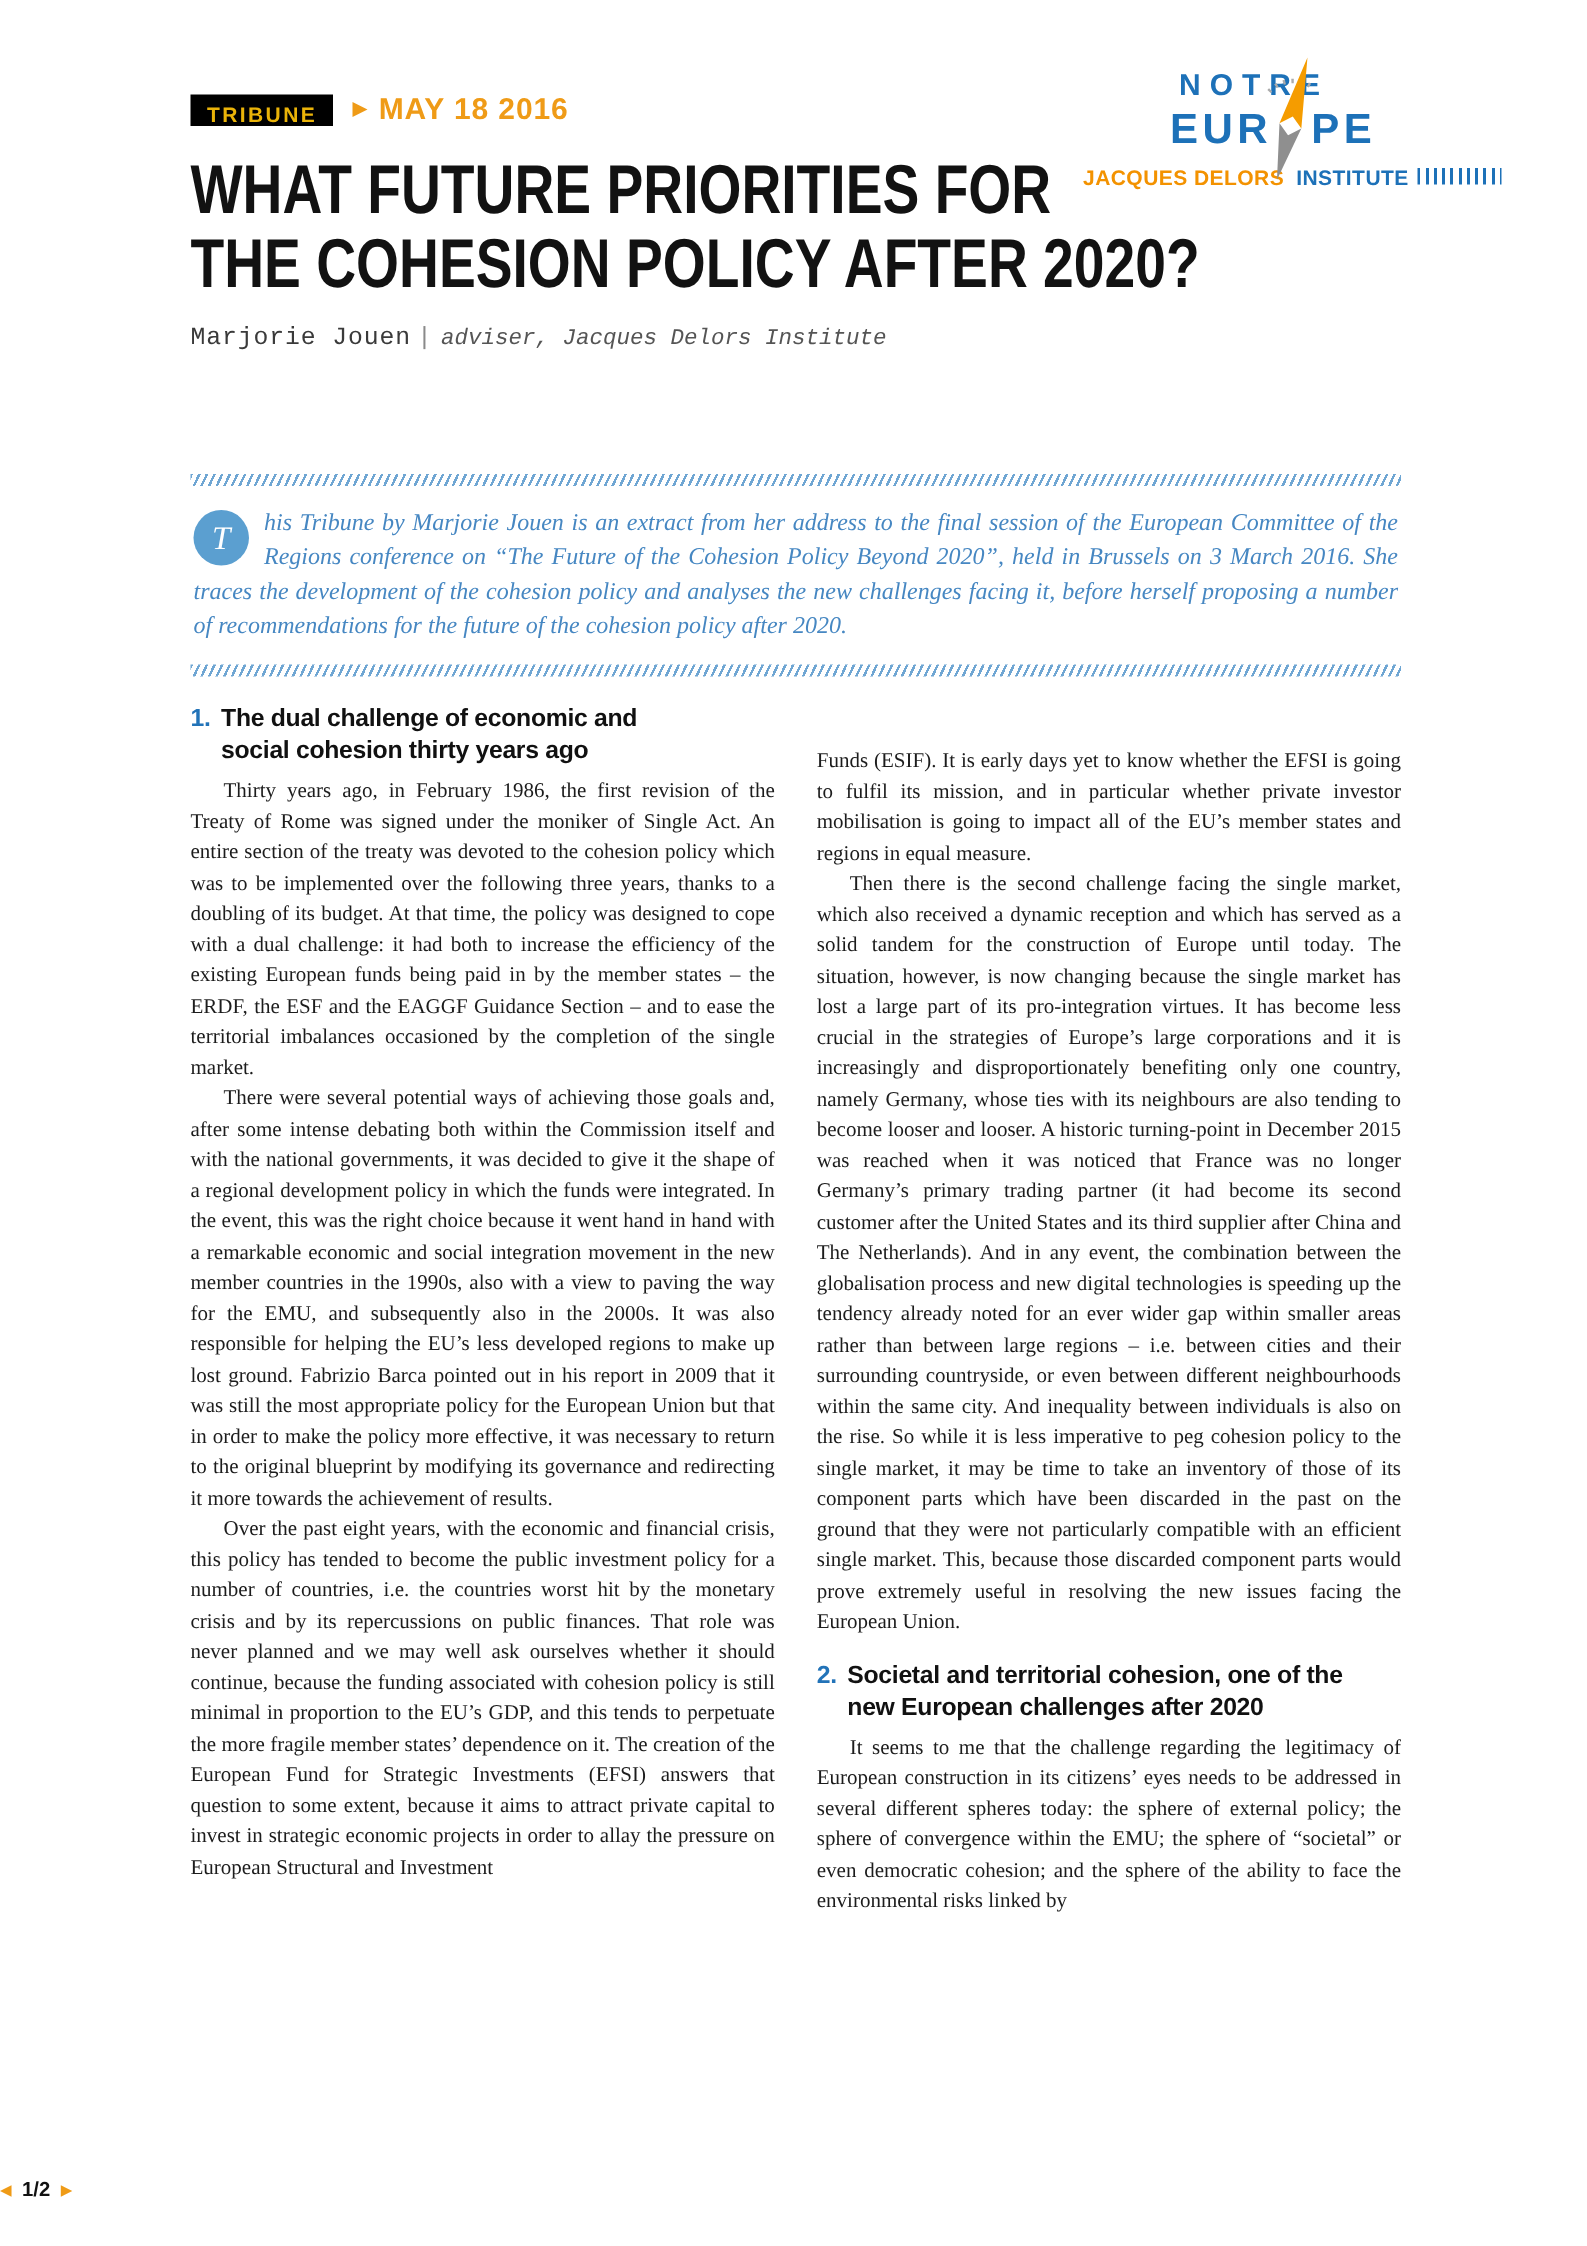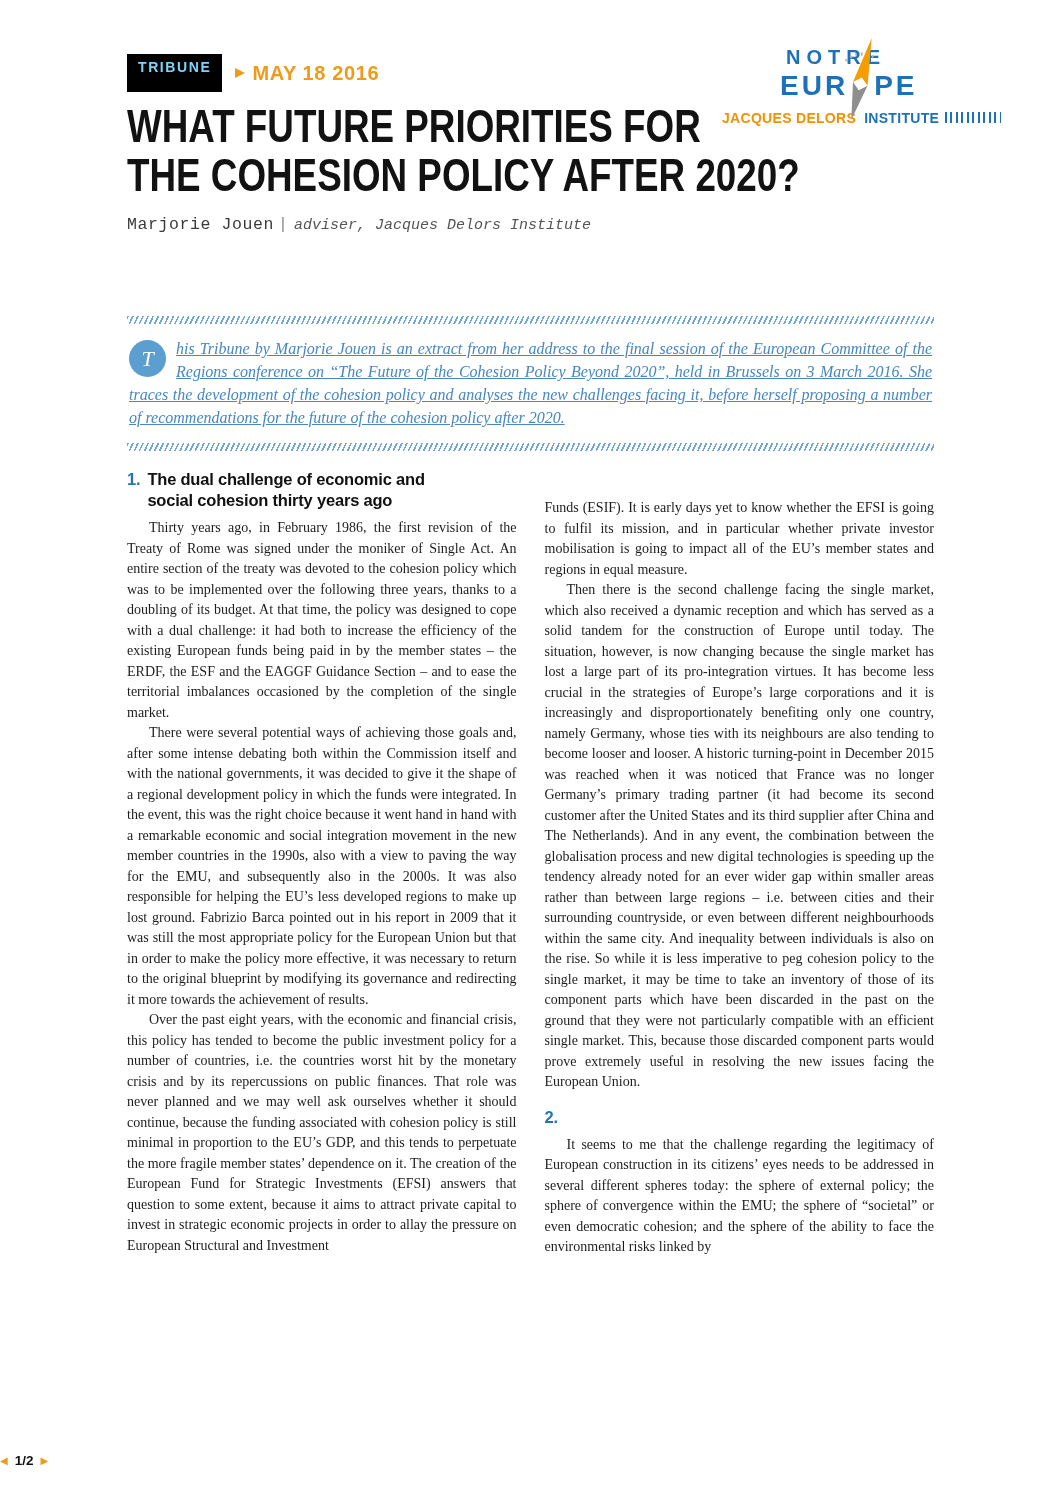--- a/index.html
+++ b/index.html
@@ -10,23 +10,23 @@
     margin:0 auto;
     background:#ffffff;
     overflow:hidden;
     font-family:"Liberation Sans", sans-serif;
     padding:60px 124px 0 127px;
   }
 
   
   .badge-row { display:flex; align-items:center; height:26px; }
   .badge {
-    background:#000; color:#7dd3fc;
+    background:#000; color:#eab308;
     font-weight:bold; font-size:14px; letter-spacing:1.6px;
-    padding:5px 11px 17px;
+    padding:5px 11px 0;
   }
   .date-arrow {
     display:inline-block; width:0; height:0; margin-left:13px;
     border-left:10px solid #ef9b17;
     border-top:5px solid transparent;
     border-bottom:5px solid transparent;
   }
   .pub-date {
     margin-left:7px; color:#ef9b17; font-weight:bold;
     font-size:20px; letter-spacing:0.6px;
@@ -71,21 +71,20 @@
     float:left; width:37px; height:37px; border-radius:50%;
     background:#5b9fd0; color:#fff;
     font-family:"Liberation Serif", serif; font-style:italic;
     font-size:22px; line-height:37px; text-align:center;
     margin:3px 10px 2px 0;
   }
   .intro-text {
     font-family:"Liberation Serif", serif; font-style:italic;
     color:#4687c2; font-size:16px; line-height:23px;
     text-align:justify;
-    text-decoration:underline;
   }
 
   
   .columns { display:flex; gap:28px; margin-top:18px; }
   .col { flex:1; min-width:0; }
   .sec-heading {
     display:flex; font-weight:bold; font-size:16.5px; line-height:21px;
     letter-spacing:-0.2px; color:#111; margin-bottom:7px;
   }
   .sec-heading.second { margin-top:14px; }
@@ -170,20 +169,24 @@
       <p class="body-p">Thirty years ago, in February 1986, the first revision of the Treaty of Rome was signed under the moniker of Single Act. An entire section of the treaty was devoted to the cohesion policy which was to be implemented over the following three years, thanks to a doubling of its budget. At that time, the policy was designed to cope with a dual challenge: it had both to increase the efficiency of the existing European funds being paid in by the member states – the ERDF, the ESF and the EAGGF Guidance Section – and to ease the territorial imbalances occasioned by the completion of the single market.</p>
       <p class="body-p">There were several potential ways of achieving those goals and, after some intense debating both within the Commission itself and with the national governments, it was decided to give it the shape of a regional development policy in which the funds were integrated. In the event, this was the right choice because it went hand in hand with a remarkable economic and social integration movement in the new member countries in the 1990s, also with a view to paving the way for the EMU, and subsequently also in the 2000s. It was also responsible for helping the EU’s less developed regions to make up lost ground. Fabrizio Barca pointed out in his report in 2009 that it was still the most appropriate policy for the European Union but that in order to make the policy more effective, it was necessary to return to the original blueprint by modifying its governance and redirecting it more towards the achievement of results.</p>
       <p class="body-p">Over the past eight years, with the economic and financial crisis, this policy has tended to become the public investment policy for a number of countries, i.e. the countries worst hit by the monetary crisis and by its repercussions on public finances. That role was never planned and we may well ask ourselves whether it should continue, because the funding associated with cohesion policy is still minimal in proportion to the EU’s GDP, and this tends to perpetuate the more fragile member states’ dependence on it. The creation of the European Fund for Strategic Investments (EFSI) answers that question to some extent, because it aims to attract private capital to invest in strategic economic projects in order to allay the pressure on European Structural and Investment</p>
     </div>
 
     <div class="col">
       <p class="body-p cont">Funds (ESIF). It is early days yet to know whether the EFSI is going to fulfil its mission, and in particular whether private investor mobilisation is going to impact all of the EU’s member states and regions in equal measure.</p>
       <p class="body-p">Then there is the second challenge facing the single market, which also received a dynamic reception and which has served as a solid tandem for the construction of Europe until today. The situation, however, is now changing because the single market has lost a large part of its pro-integration virtues. It has become less crucial in the strategies of Europe’s large corporations and it is increasingly and disproportionately benefiting only one country, namely Germany, whose ties with its neighbours are also tending to become looser and looser. A historic turning-point in December 2015 was reached when it was noticed that France was no longer Germany’s primary trading partner (it had become its second customer after the United States and its third supplier after China and The Netherlands). And in any event, the combination between the globalisation process and new digital technologies is speeding up the tendency already noted for an ever wider gap within smaller areas rather than between large regions – i.e. between cities and their surrounding countryside, or even between different neighbourhoods within the same city. And inequality between individuals is also on the rise. So while it is less imperative to peg cohesion policy to the single market, it may be time to take an inventory of those of its component parts which have been discarded in the past on the ground that they were not particularly compatible with an efficient single market. This, because those discarded component parts would prove extremely useful in resolving the new issues facing the European Union.</p>
       <h2 class="sec-heading second">
         <span class="sec-num">2.</span>
+        <span>
+          <span>Societal and territorial cohesion, one of the</span><br>
+          <span>new European challenges after 2020</span>
+        </span>
       </h2>
       <p class="body-p">It seems to me that the challenge regarding the legitimacy of European construction in its citizens’ eyes needs to be addressed in several different spheres today: the sphere of external policy; the sphere of convergence within the EMU; the sphere of “societal” or even democratic cohesion; and the sphere of the ability to face the environmental risks linked by</p>
     </div>
 
   </main>
 
   <footer class="pager">
     <span class="pager-arrow">◀</span><span class="pager-num">1/2</span><span class="pager-arrow">▶</span>
   </footer>
 

